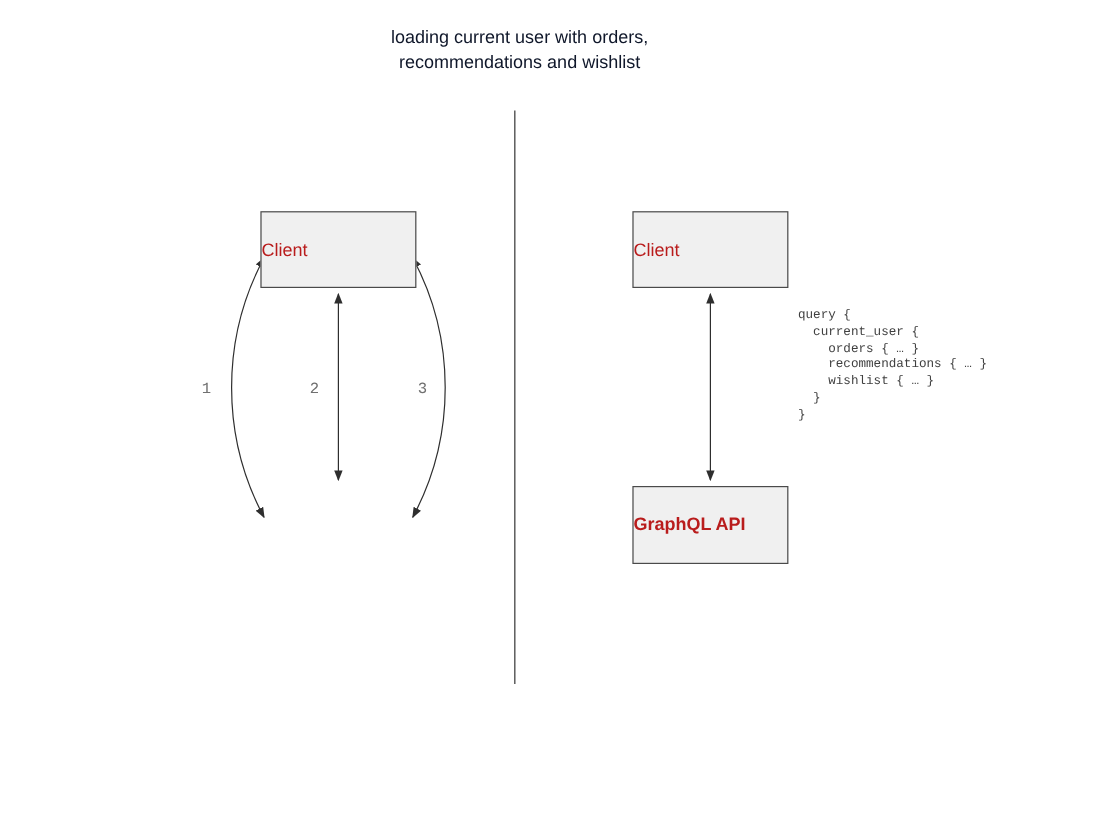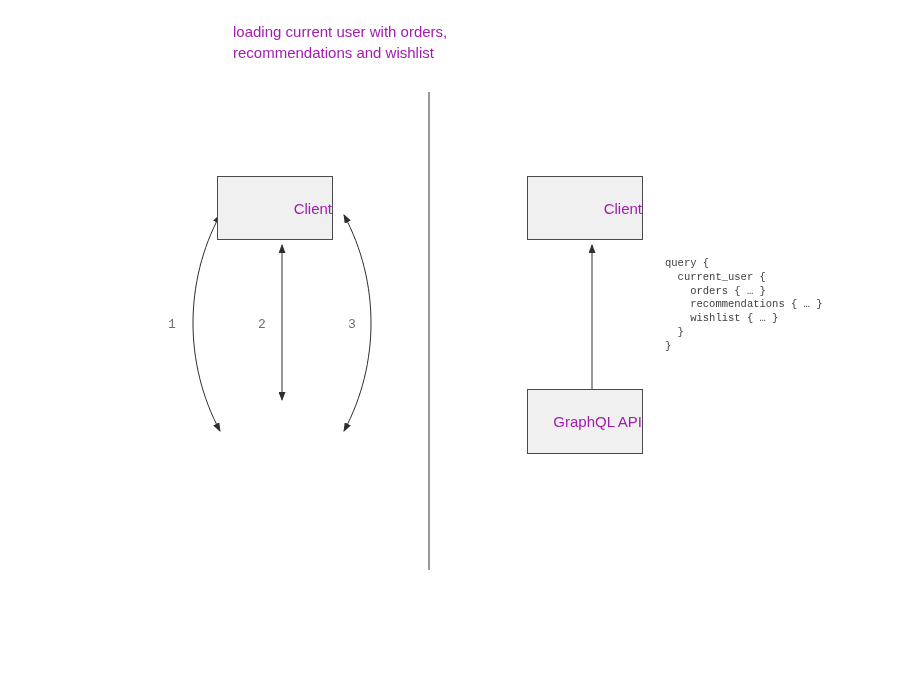--- a/index.html
+++ b/index.html
@@ -13,49 +13,49 @@
     width: 917px;
     height: 689px;
     background: #ffffff;
     overflow: hidden;
   }
   .title {
     position: absolute;
     left: 433px;
     top: 21px;
     transform: translateX(-50%);
-    text-align: left;
+    text-align: center;
     font-size: 15px;
     line-height: 21px;
-    color: #a21caf;
+    color: #0f172a;
     white-space: pre-line;
     width: 400px;
   }
   .arrow-layer {
     position: absolute;
     left: 0;
     top: 0;
   }
   .node-box {
     position: absolute;
-    width: 116px;
+    width: 130px;
     height: 64px;
     background: #f0f0f0;
     border: 1.4px solid #4a4a4a;
     display: flex;
     align-items: center;
-    justify-content: flex-end;
+    justify-content: flex-start;
     font-size: 15px;
-    color: #a21caf;
+    color: #b91c1c;
     box-sizing: border-box;
   }
   .box-client-rest   { left: 217px; top: 176px; }
   .box-rest-api      { left: 217px; top: 405px; height: 65px; }
   .box-client-gql    { left: 527px; top: 176px; }
-  .box-graphql-api   { left: 527px; top: 389px; height: 65px; }
+  .box-graphql-api   { left: 527px; top: 405px; height: 65px; font-weight: bold; }
 
   .code {
     position: absolute;
     font-family: "Liberation Mono", monospace;
     font-size: 10.5px;
     line-height: 14px;
     color: #3f3f3f;
     white-space: pre;
   }
   .endpoints-list { left: 8px; top: 174px; }

